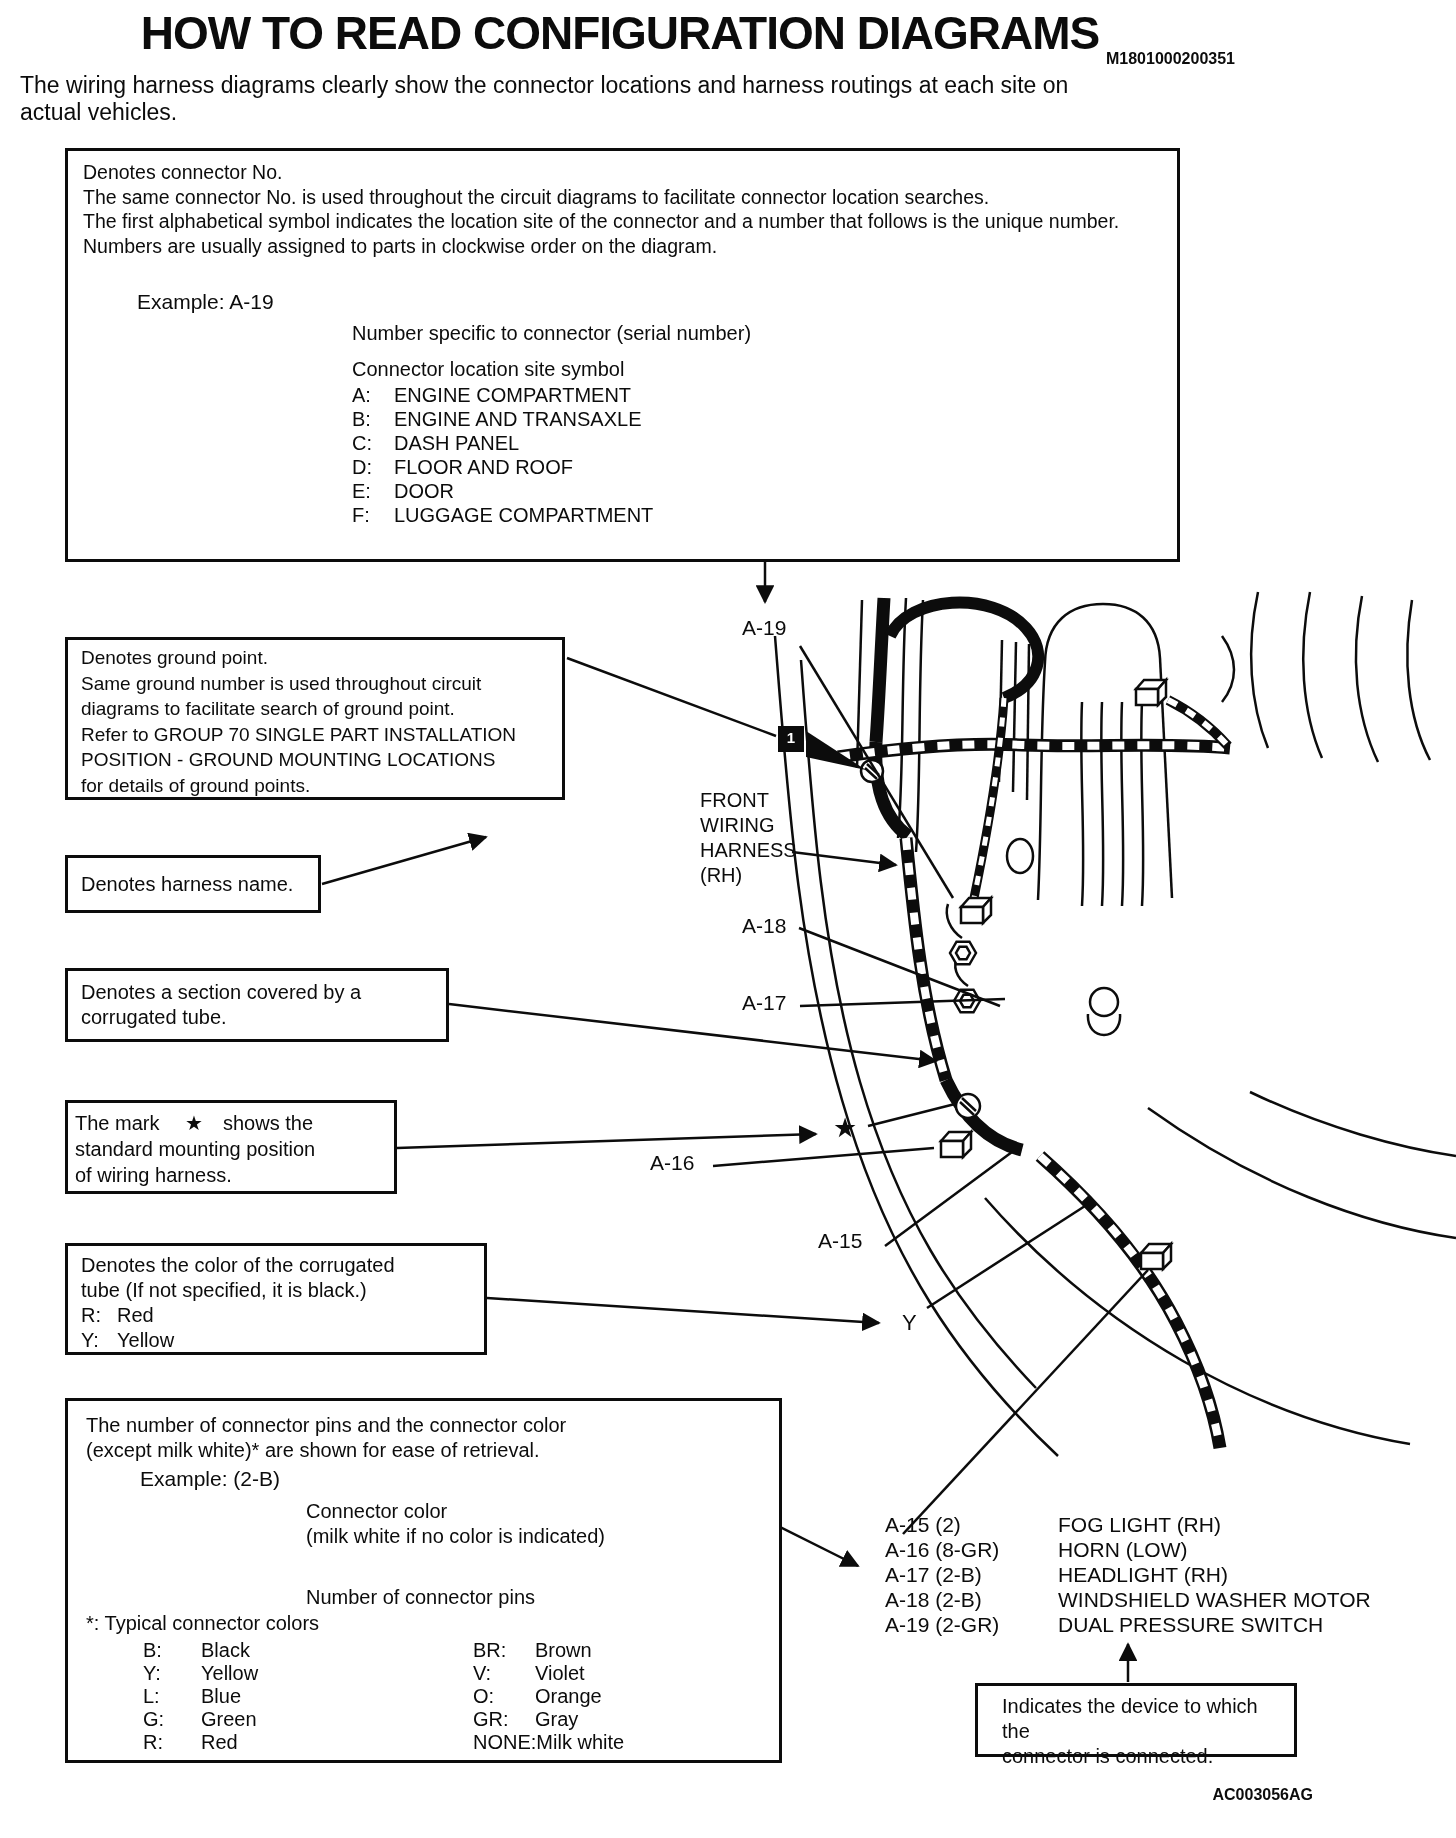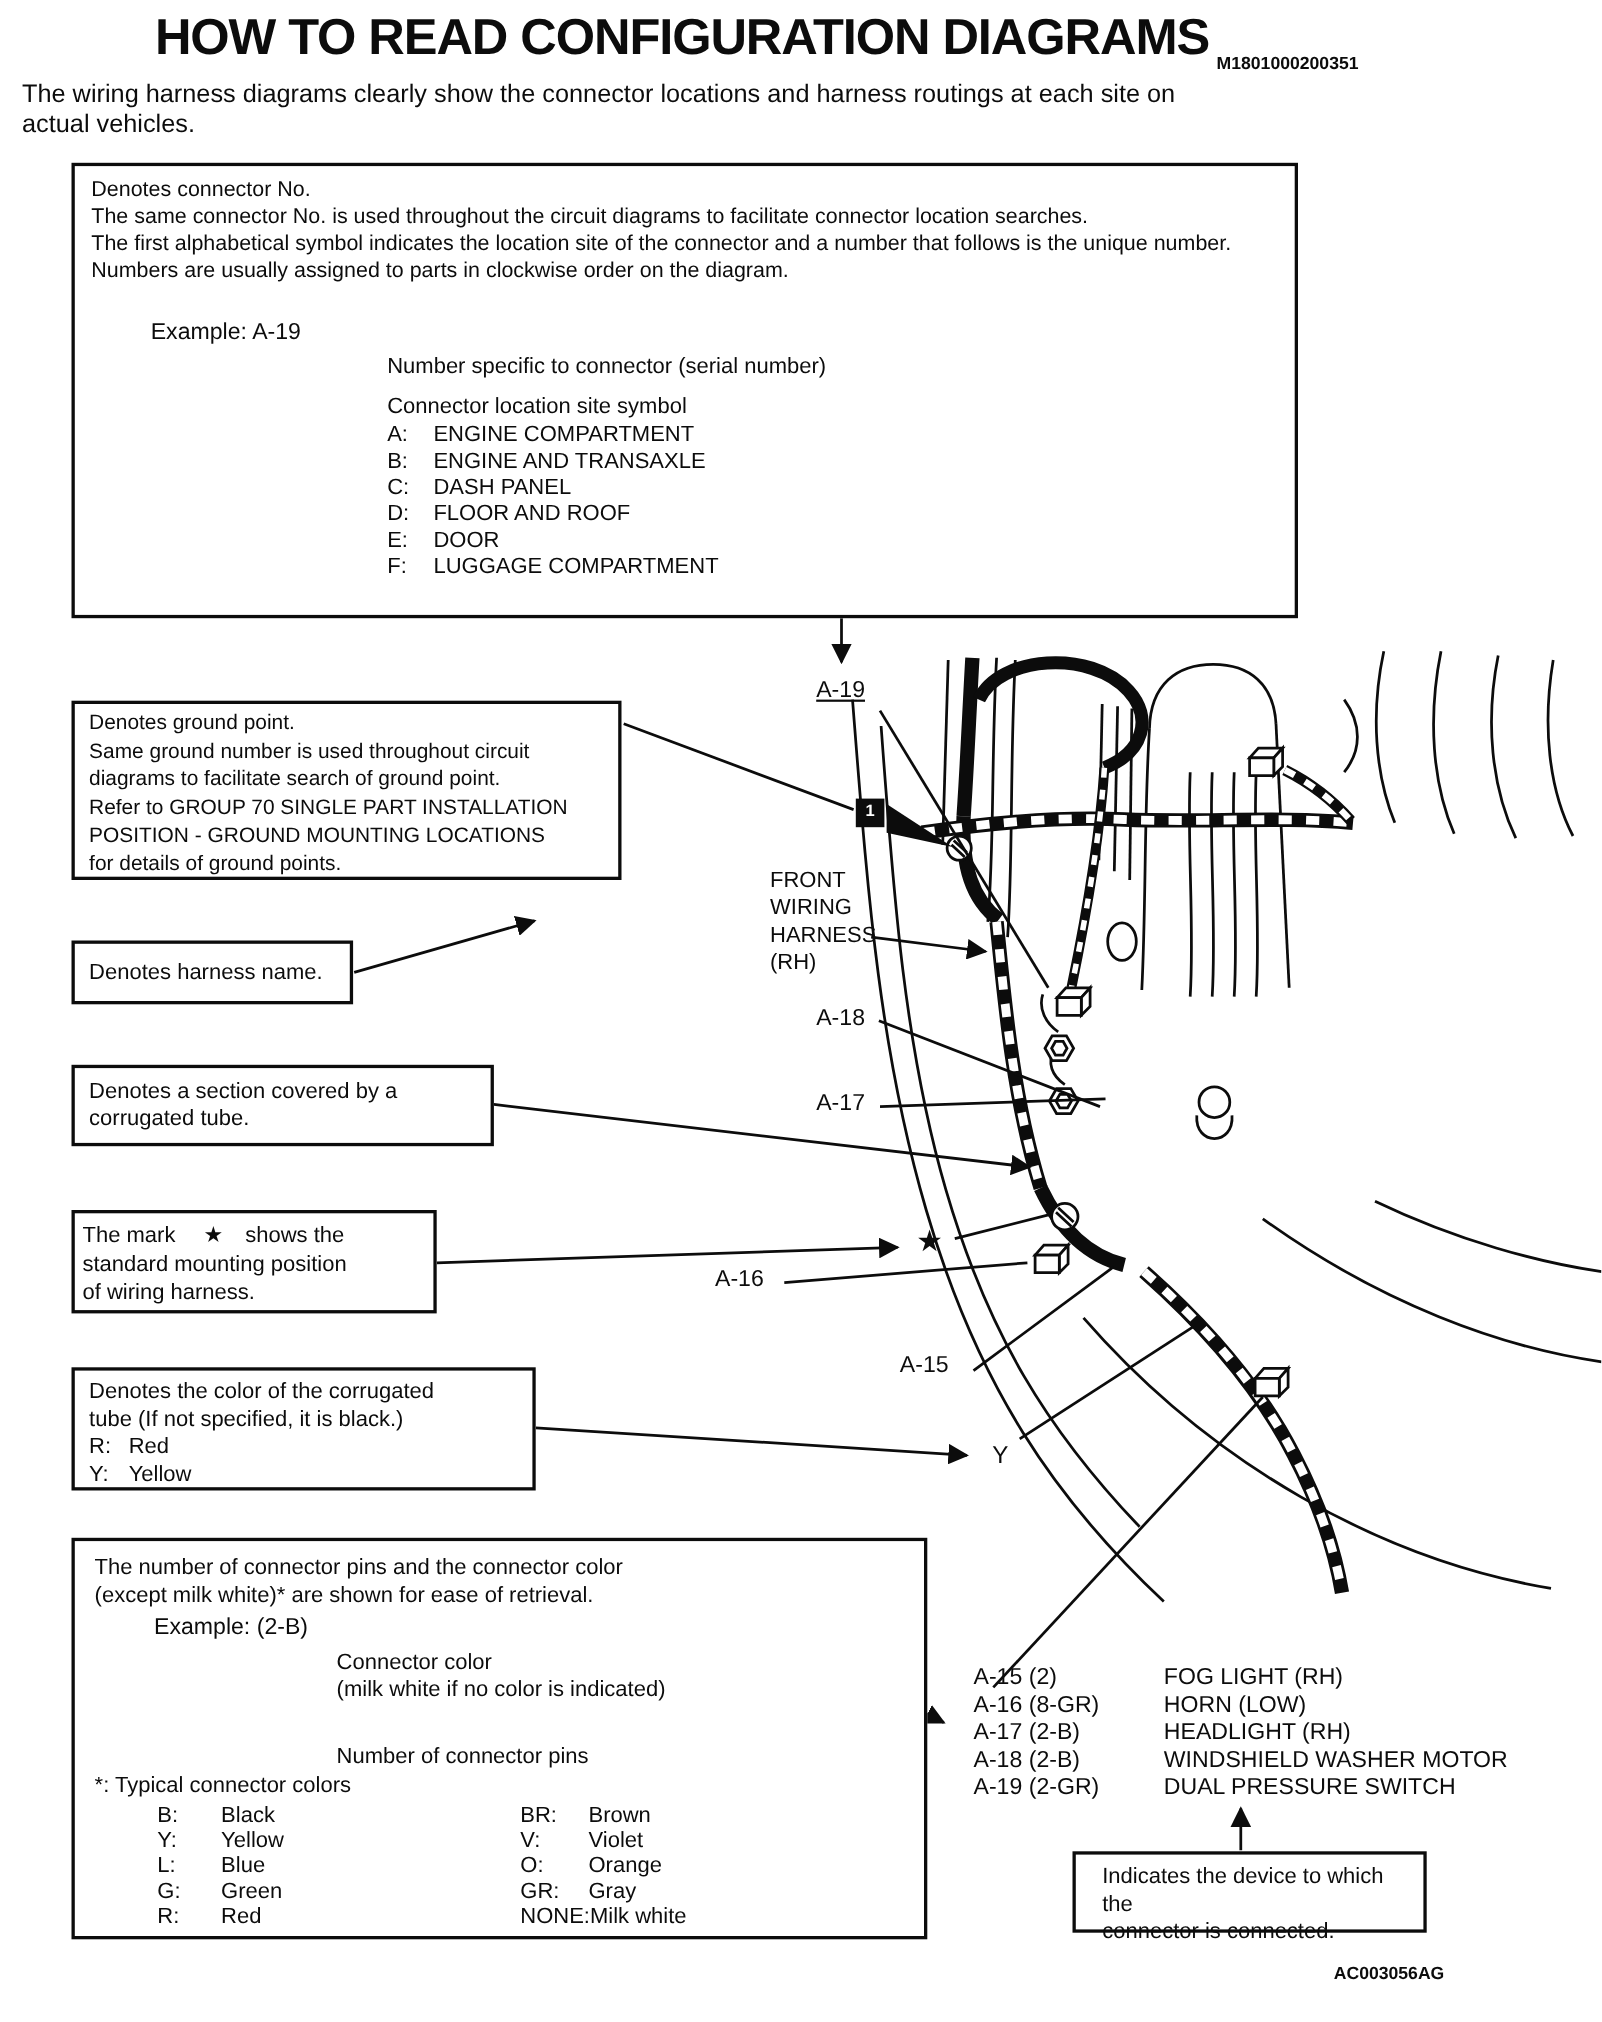--- a/index.html
+++ b/index.html
@@ -34,32 +34,32 @@
   
   #harnessBox{left:65px;top:855px;width:256px;height:58px;padding:14px 13px;}
   
   #tubeBox{left:65px;top:968px;width:384px;height:74px;padding:9px 13px;}
   
   #markBox{left:65px;top:1100px;width:332px;height:94px;padding:7px 7px;}
   
   #colorBox{left:65px;top:1243px;width:422px;height:112px;padding:7px 13px;}
   #colorBox .crow .code{width:36px;}
   
-  #pinsBox{left:65px;top:1398px;width:778px;height:365px;}
+  #pinsBox{left:65px;top:1398px;width:717px;height:365px;}
   #pinsIntro{left:18px;top:12px;}
   #pinsExample{left:72px;top:66px;font-size:21px;}
   #pinsColorNote{left:238px;top:98px;}
   #pinsPinNote{left:238px;top:184px;}
   #typicalTitle{left:18px;top:210px;}
   .tc-row{position:absolute;left:75px;font-size:20px;display:flex;}
   .tc-row .c1{width:58px;}
   .tc-row .n1{width:272px;}
   .tc-row .c2{min-width:62px;}
   
-  #lblA19{left:742px;top:615px;text-decoration:underline;}
+  #lblA19{left:742px;top:615px;}
   #lblHarness{left:700px;top:788px;font-size:20px;line-height:25px;}
   #lblA18{left:742px;top:913px;}
   #lblA17{left:742px;top:990px;}
   #lblA16{left:650px;top:1150px;}
   #lblA15{left:818px;top:1228px;}
   #lblY{left:902px;top:1310px;font-size:22px;}
   #starGlyph{left:833px;top:1112px;font-size:27px;}
   #groundNo{left:779px;top:729px;width:24px;text-align:center;color:#fff;font-size:15px;font-weight:bold;}
   
   #connList{left:885px;top:1512px;font-size:21px;line-height:25px;}

